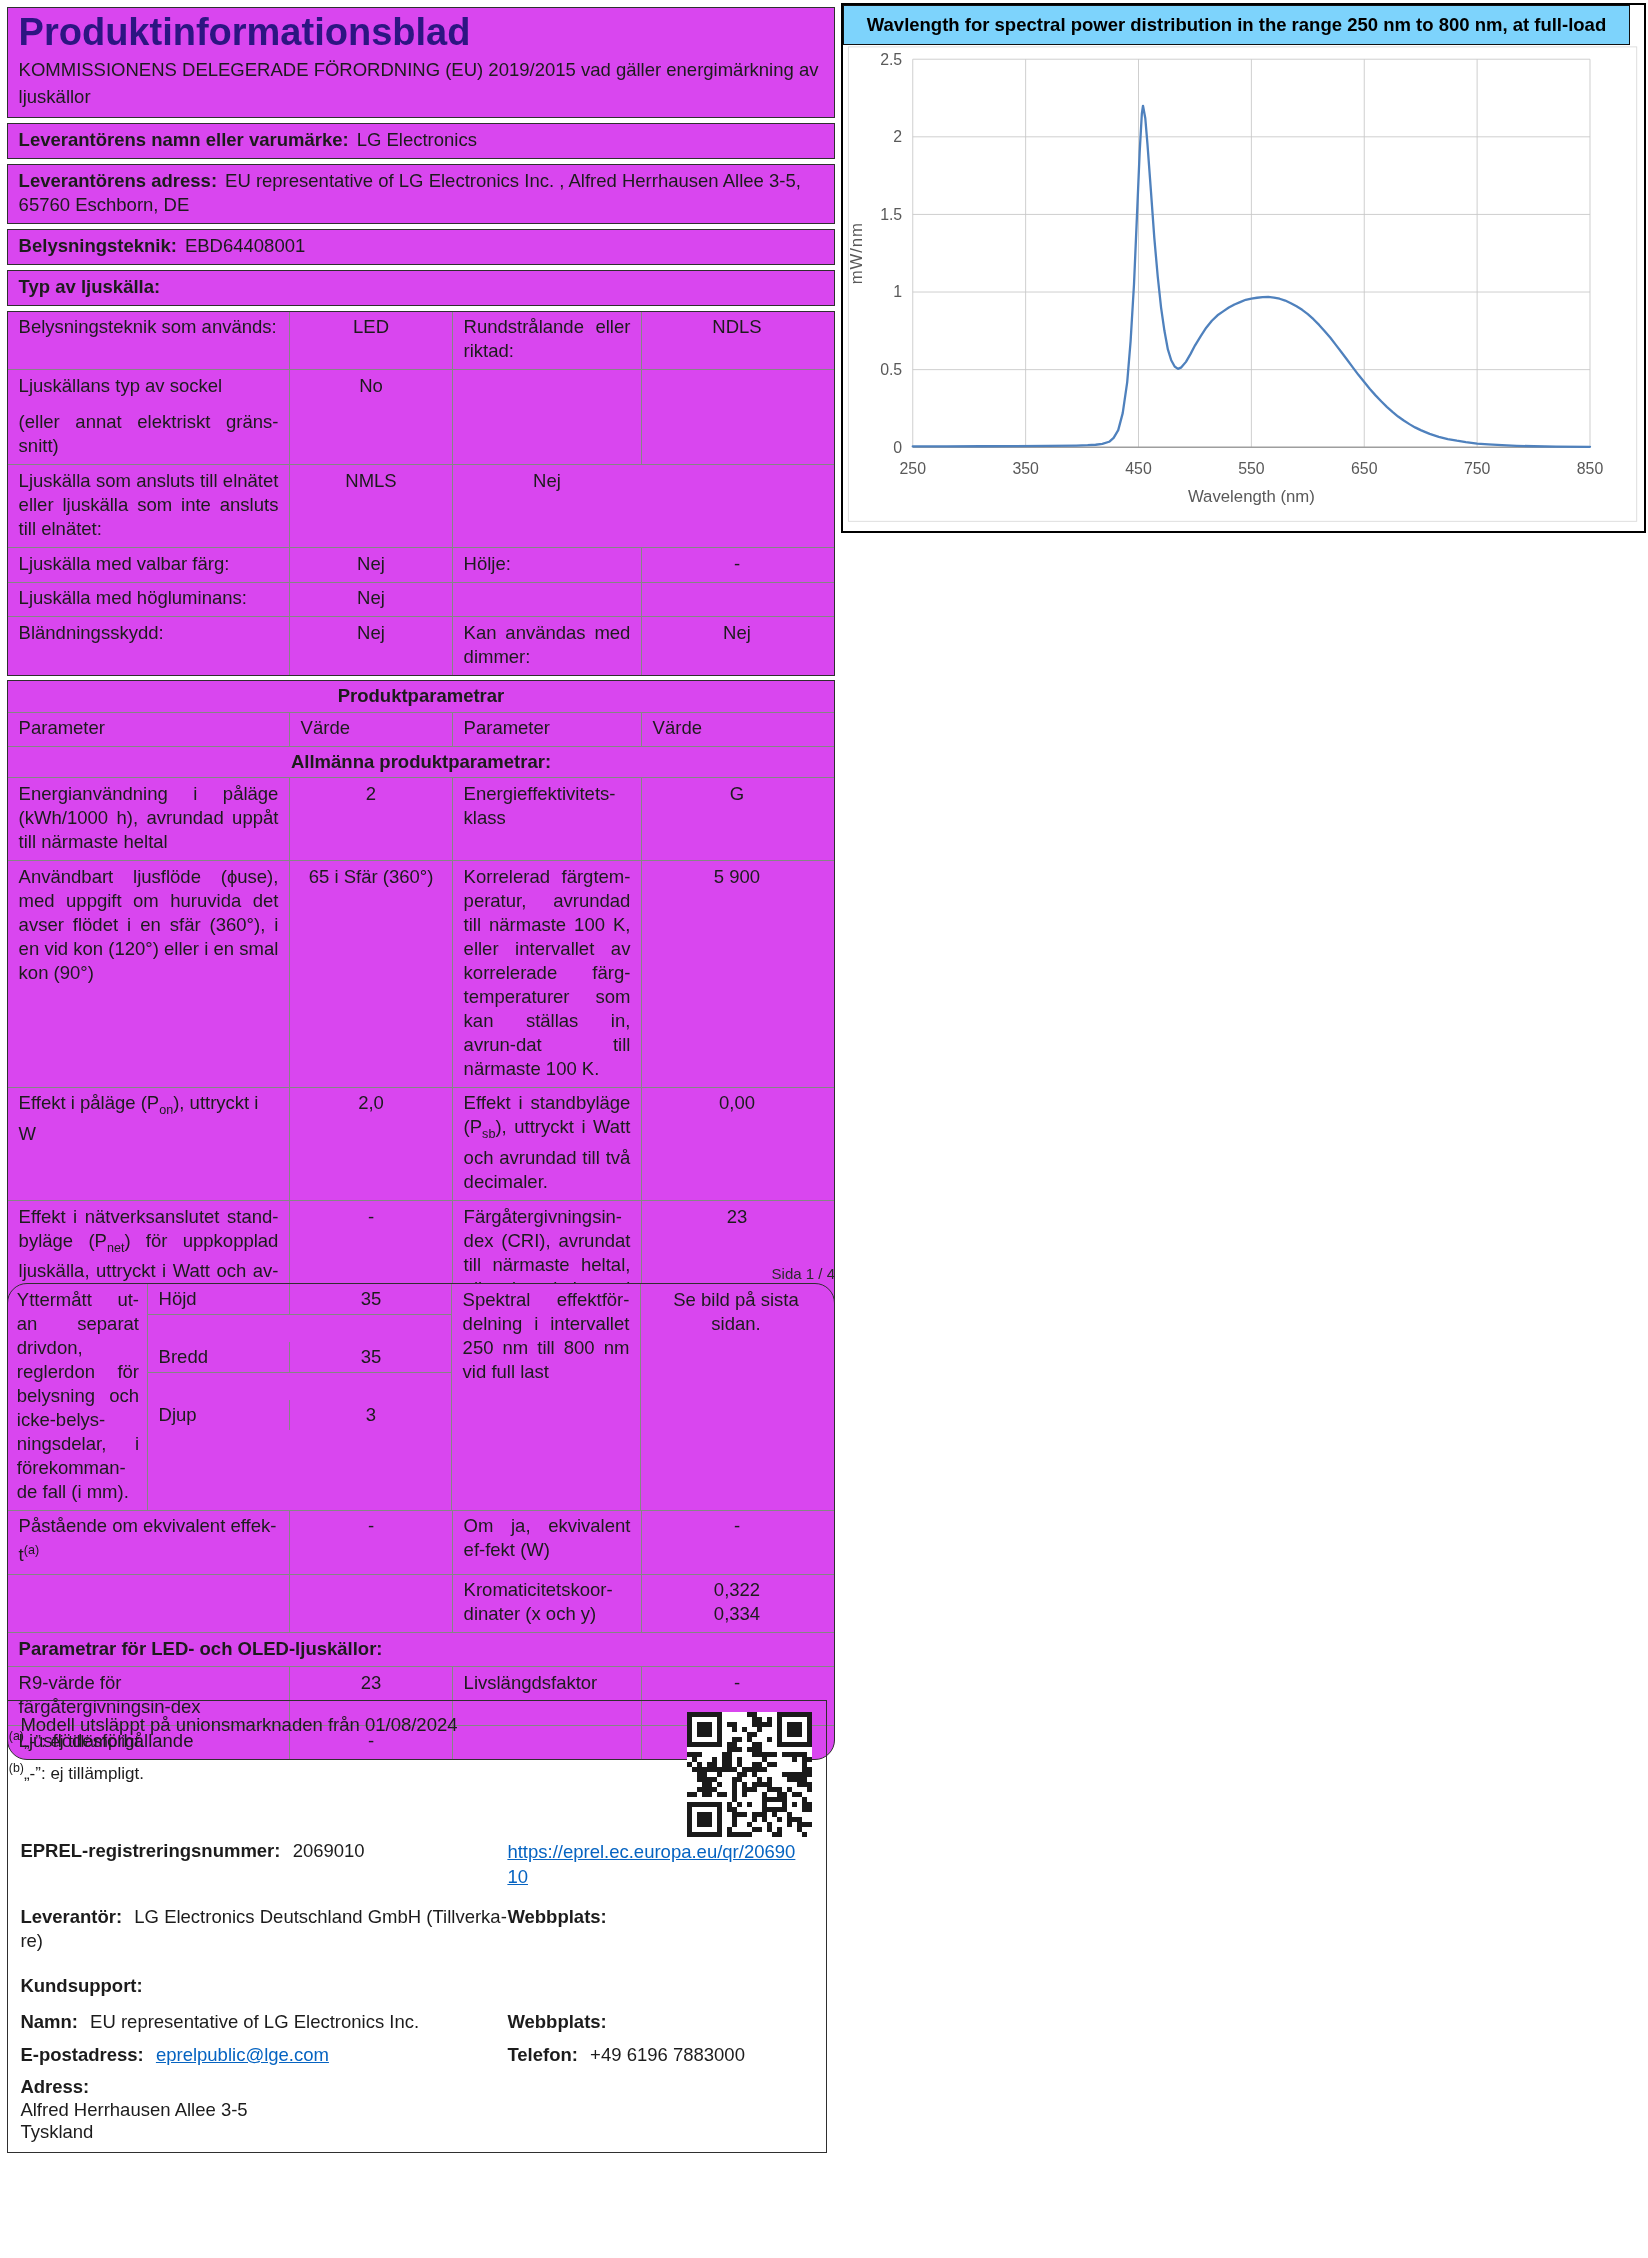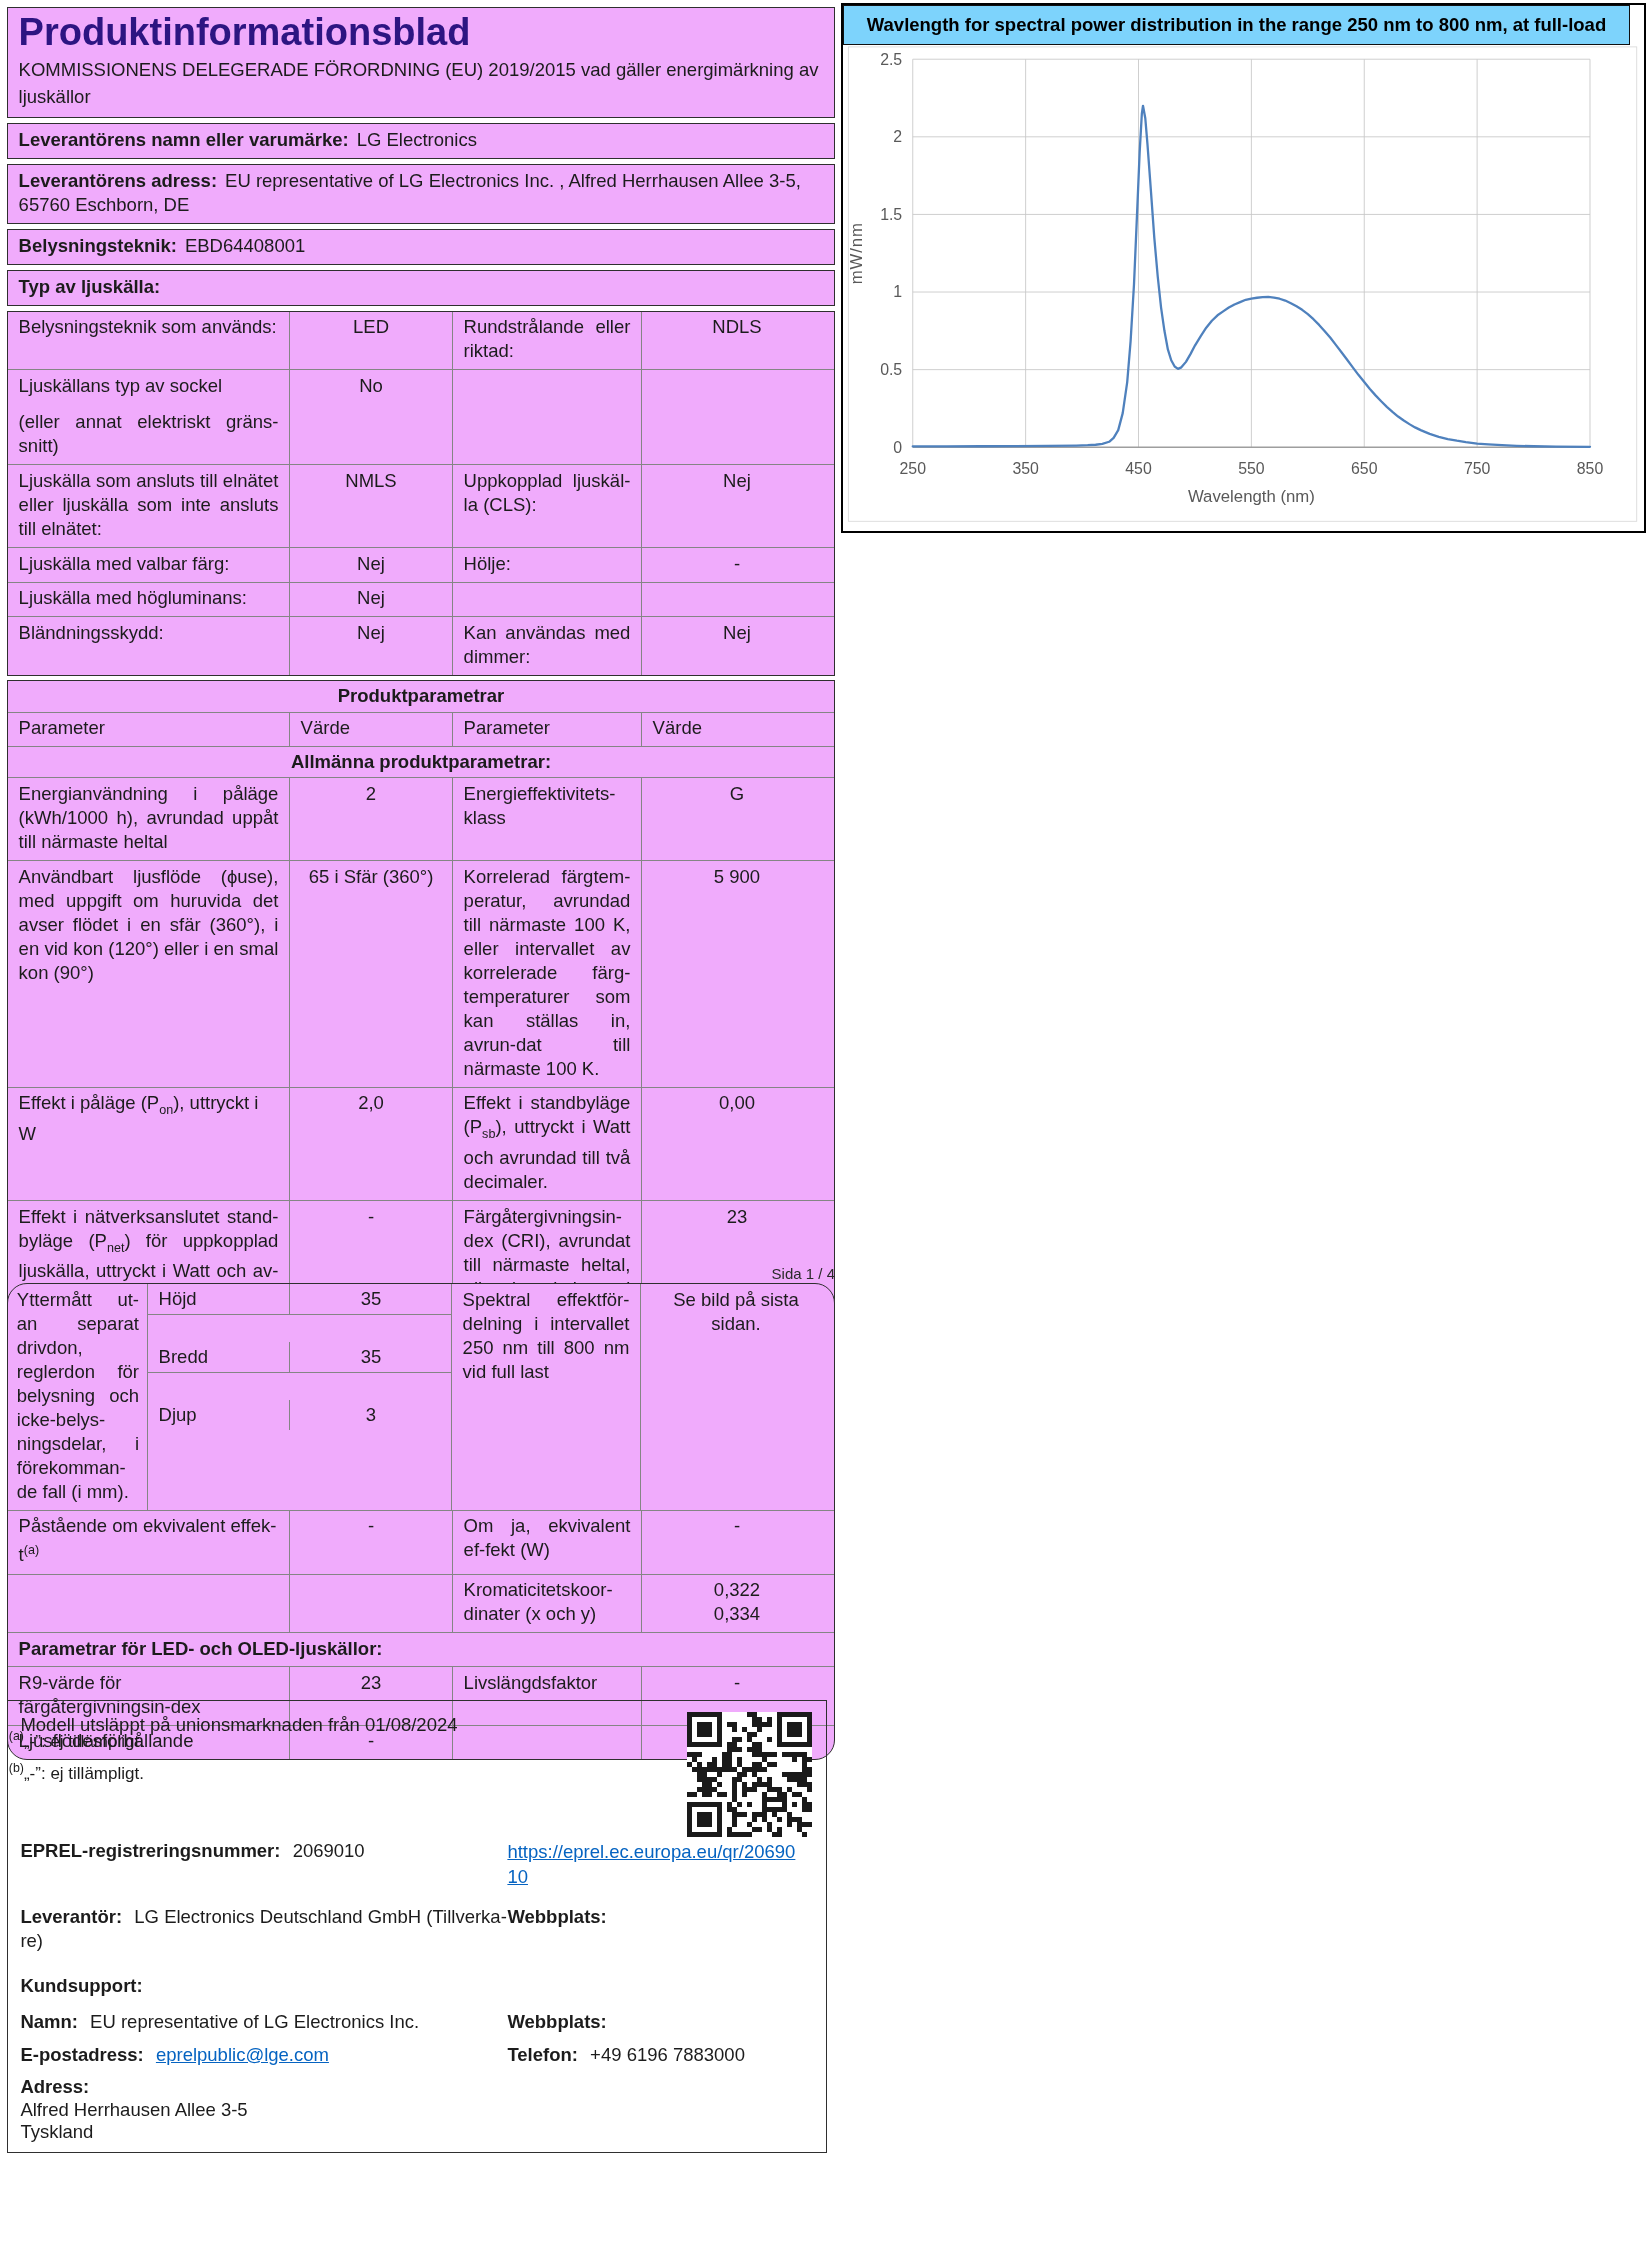--- a/index.html
+++ b/index.html
@@ -3,21 +3,21 @@
 <meta charset="utf-8">
 <style>
   * { box-sizing: border-box; margin: 0; padding: 0; }
   body { background:#fff; }
   .page {
     position: relative; width: 1649px; height: 2258px; background: #fff;
     font-family: "Liberation Sans", sans-serif; color: #1c1c1c;
     font-size: 18.5px; line-height: 24px; overflow: hidden;
   }
   .doc { position: absolute; left: 7px; top: 7px; width: 828px; }
-  .blk { border: 1.8px solid #2f2f2f; margin-bottom: 4.4px; background: #f0abfc; }
+  .blk { border: 1.8px solid #2f2f2f; margin-bottom: 4.4px; background: #d946ef; }
   .bold { font-weight: bold; }
   .doc-title { color: #2D1582; font-size: 38px; line-height: 44px; font-weight: bold; padding: 1.8px 10.6px 0 10.6px; }
   .doc-sub { padding: 3.5px 10.6px 7px 10.6px; line-height: 26.5px; }
   .kv { padding: 4.4px 10.6px 6.2px 10.6px; }
   .kv .lbl { font-weight: bold; }
   .kv .val { margin-left: 8px; }
   
   .row4 { display: grid; grid-template-columns: 281px 163px 189px 191px; }
   .row4 > div { padding: 3.5px 10.6px 6.2px 10.6px; }
   .row4 > div + div { border-left: 0.9px solid #858585; }
@@ -109,21 +109,20 @@
           <div>Ljuskällans typ av sockel</div>
           <div class="para2 just">(eller annat elektriskt gräns-snitt)</div>
         </div>
         <div class="vcell">No</div>
         <div></div>
         <div class="vcell"></div>
       </div>
       <div class="row4 sep">
         <div class="just">Ljuskälla som ansluts till elnätet eller ljuskälla som inte ansluts till elnätet:</div>
         <div class="vcell">NMLS</div>
-        <div class="just">Uppkopplad ljuskäl-la (CLS):</div>
         <div class="vcell">Nej</div>
       </div>
       <div class="row4 sep">
         <div>Ljuskälla med valbar färg:</div>
         <div class="vcell">Nej</div>
         <div>Hölje:</div>
         <div class="vcell">-</div>
       </div>
       <div class="row4 sep">
         <div>Ljuskälla med högluminans:</div>

